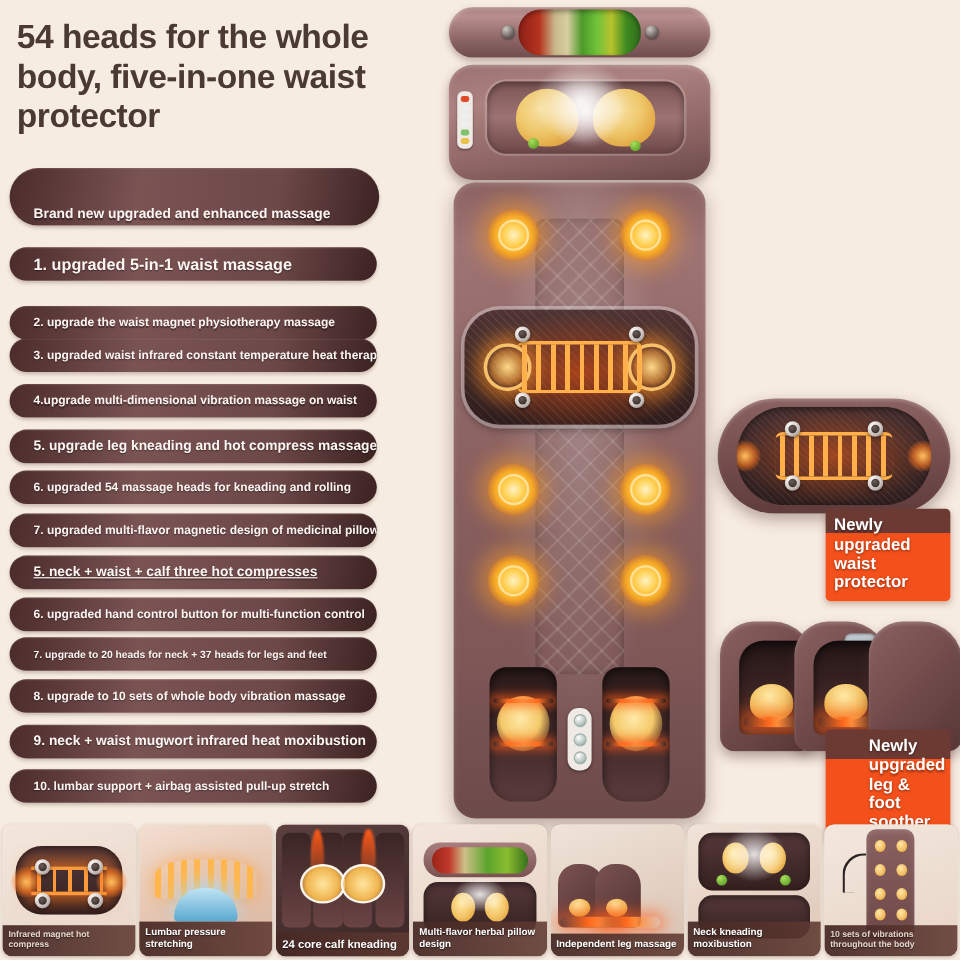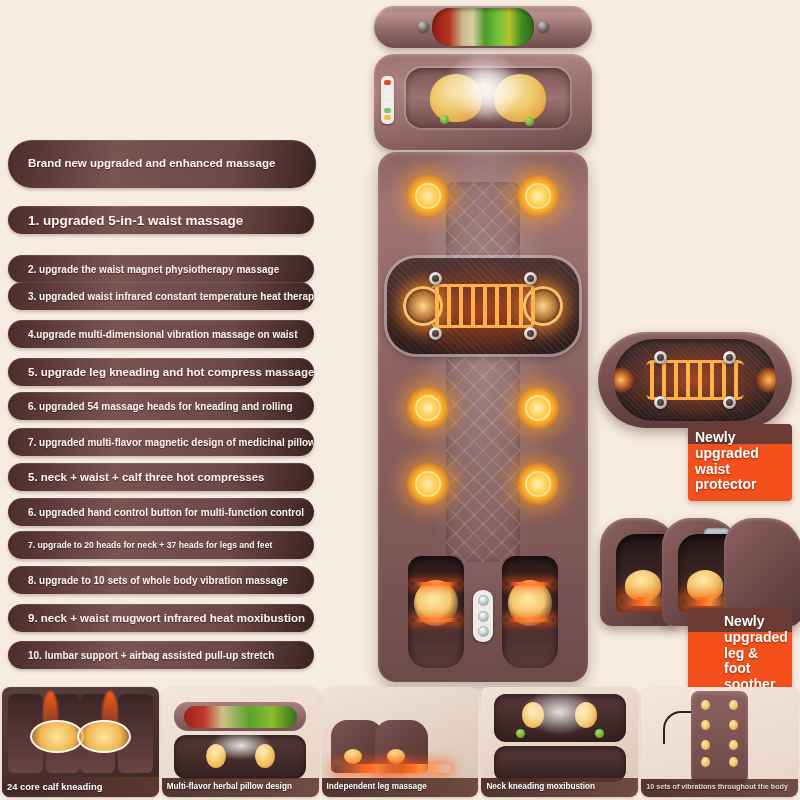--- a/index.html
+++ b/index.html
@@ -26,21 +26,21 @@
     background: linear-gradient(100deg,#4b2b2b 0%,#7a5353 35%,#6d4848 72%,#3c2222 100%);
     box-shadow: 0 2px 3px rgba(90,60,50,.28), inset 0 1px 0 rgba(255,255,255,.10);
     color: #fdf6f2;
     display: flex; align-items: center;
     overflow: hidden;
   }
   .pill span {
     display: block; padding: 0 14px 0 20px;
     text-shadow: 0 1px 1px rgba(0,0,0,.45);
   }
-  #pill-banner { top: 140px; width: 308px; height: 48px; }
+  #pill-banner { top: 140px; width: 308px; height: 48px; align-items: flex-end; }
   #pill-banner span { font-size: 11.5px; font-weight: bold; line-height: 1.35; }
 
   .pill-item { width: 306px; height: 28px; }
   .pill-item span { font-size: 10px; font-weight: bold; white-space: nowrap; }
   .pill-item.big span { font-size: 13.5px; }
   .pill-item.med span { font-size: 11.5px; }
   .pill-item.tiny span { font-size: 8.6px; }
 
   
   .prod { position: absolute; }
@@ -375,20 +375,21 @@
   .t-cord {
     position: absolute; border: 2px solid #2b2322; border-right: none; border-bottom: none;
     border-radius: 18px 0 0 0;
   }
 </style>
 </head>
 <body>
 
 <div id="page">
 
+  <h1 id="headline">54 heads for the whole body, five-in-one waist protector</h1>
 
   <div class="pill" id="pill-banner">
     <span>Brand new upgraded and enhanced massage</span>
   </div>
 
   <div id="feature-list">
       <div class="pill pill-item big" style="top: 206px;">
         <span>1. upgraded 5-in-1 waist massage</span>
       </div>
       <div class="pill pill-item" style="top: 255px;">
@@ -402,21 +403,21 @@
       </div>
       <div class="pill pill-item med" style="top: 358px;">
         <span>5. upgrade leg kneading and hot compress massage</span>
       </div>
       <div class="pill pill-item" style="top: 392px;">
         <span>6. upgraded 54 massage heads for kneading and rolling</span>
       </div>
       <div class="pill pill-item" style="top: 428px;">
         <span>7. upgraded multi-flavor magnetic design of medicinal pillow</span>
       </div>
-      <div class="pill pill-item med" style="top: 463px;">
+      <div class="pill pill-item med" style="top: 463px; text-decoration: underline;">
         <span>5. neck + waist + calf three hot compresses</span>
       </div>
       <div class="pill pill-item" style="top: 498px;">
         <span>6. upgraded hand control button for multi-function control</span>
       </div>
       <div class="pill pill-item tiny" style="top: 531px;">
         <span>7. upgrade to 20 heads for neck + 37 heads for legs and feet</span>
       </div>
       <div class="pill pill-item" style="top: 566px;">
         <span>8. upgrade to 10 sets of whole body vibration massage</span>
@@ -520,20 +521,40 @@
           <div class="boot-heat"></div>
         </div>
     </div>
     <div class="boot" style="left:124px;"></div>
   </div>
 
   <div class="callout" id="callout-waist">Newly upgraded waist protector</div>
   <div class="callout" id="callout-legs">Newly upgraded leg &amp; foot soother</div>
 
   <div id="thumb-strip">
+      <div class="thumb">
+        <div class="thumb-art" style="background:linear-gradient(160deg,#f3e6dc,#e8d6c8)">
+          <div class="t-pad"></div>
+          <div class="t-coil"></div>
+          <div class="magnet" style="left:24%;top:26%"></div>
+          <div class="magnet" style="right:24%;top:26%"></div>
+          <div class="magnet" style="left:24%;bottom:36%"></div>
+          <div class="magnet" style="right:24%;bottom:36%"></div>
+          <div class="side-glow" style="left:6%;top:44%"></div>
+          <div class="side-glow" style="right:6%;top:44%"></div>
+        </div>
+        <div class="thumb-cap sm">Infrared magnet hot compress</div>
+      </div>
+      <div class="thumb">
+        <div class="thumb-art t-skin">
+          <div class="t-spine"></div>
+          <div class="t-arch"></div>
+        </div>
+        <div class="thumb-cap">Lumbar pressure stretching</div>
+      </div>
       <div class="thumb">
         <div class="thumb-art t-dark">
           <div class="t-calf" style="left:4%"></div>
           <div class="t-calf" style="left:28%"></div>
           <div class="t-calf" style="right:28%"></div>
           <div class="t-calf" style="right:4%"></div>
           <div class="t-flame" style="left:26%;top:4%"></div>
           <div class="t-flame" style="right:26%;top:4%"></div>
           <div class="t-ring" style="left:18%;top:30%"></div>
           <div class="t-ring" style="right:18%;top:30%"></div>

